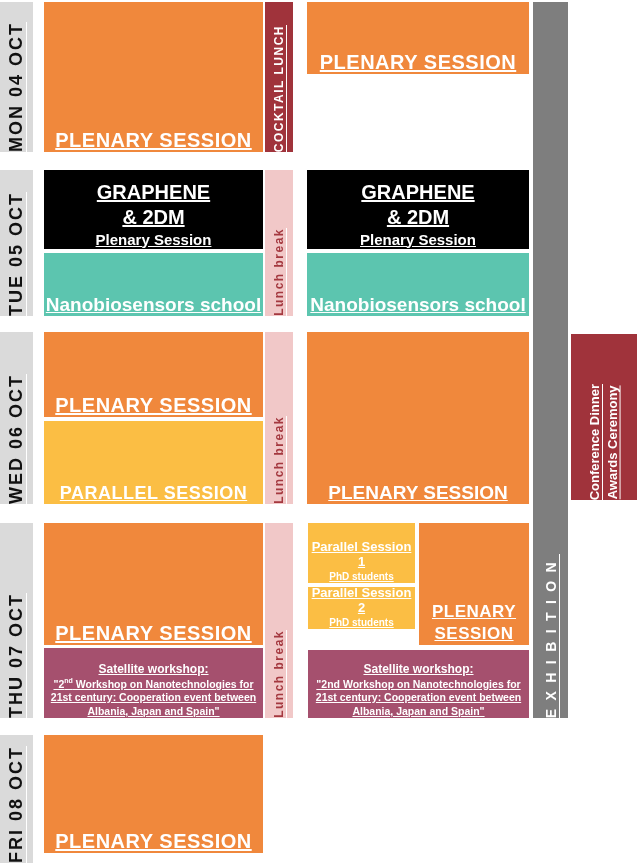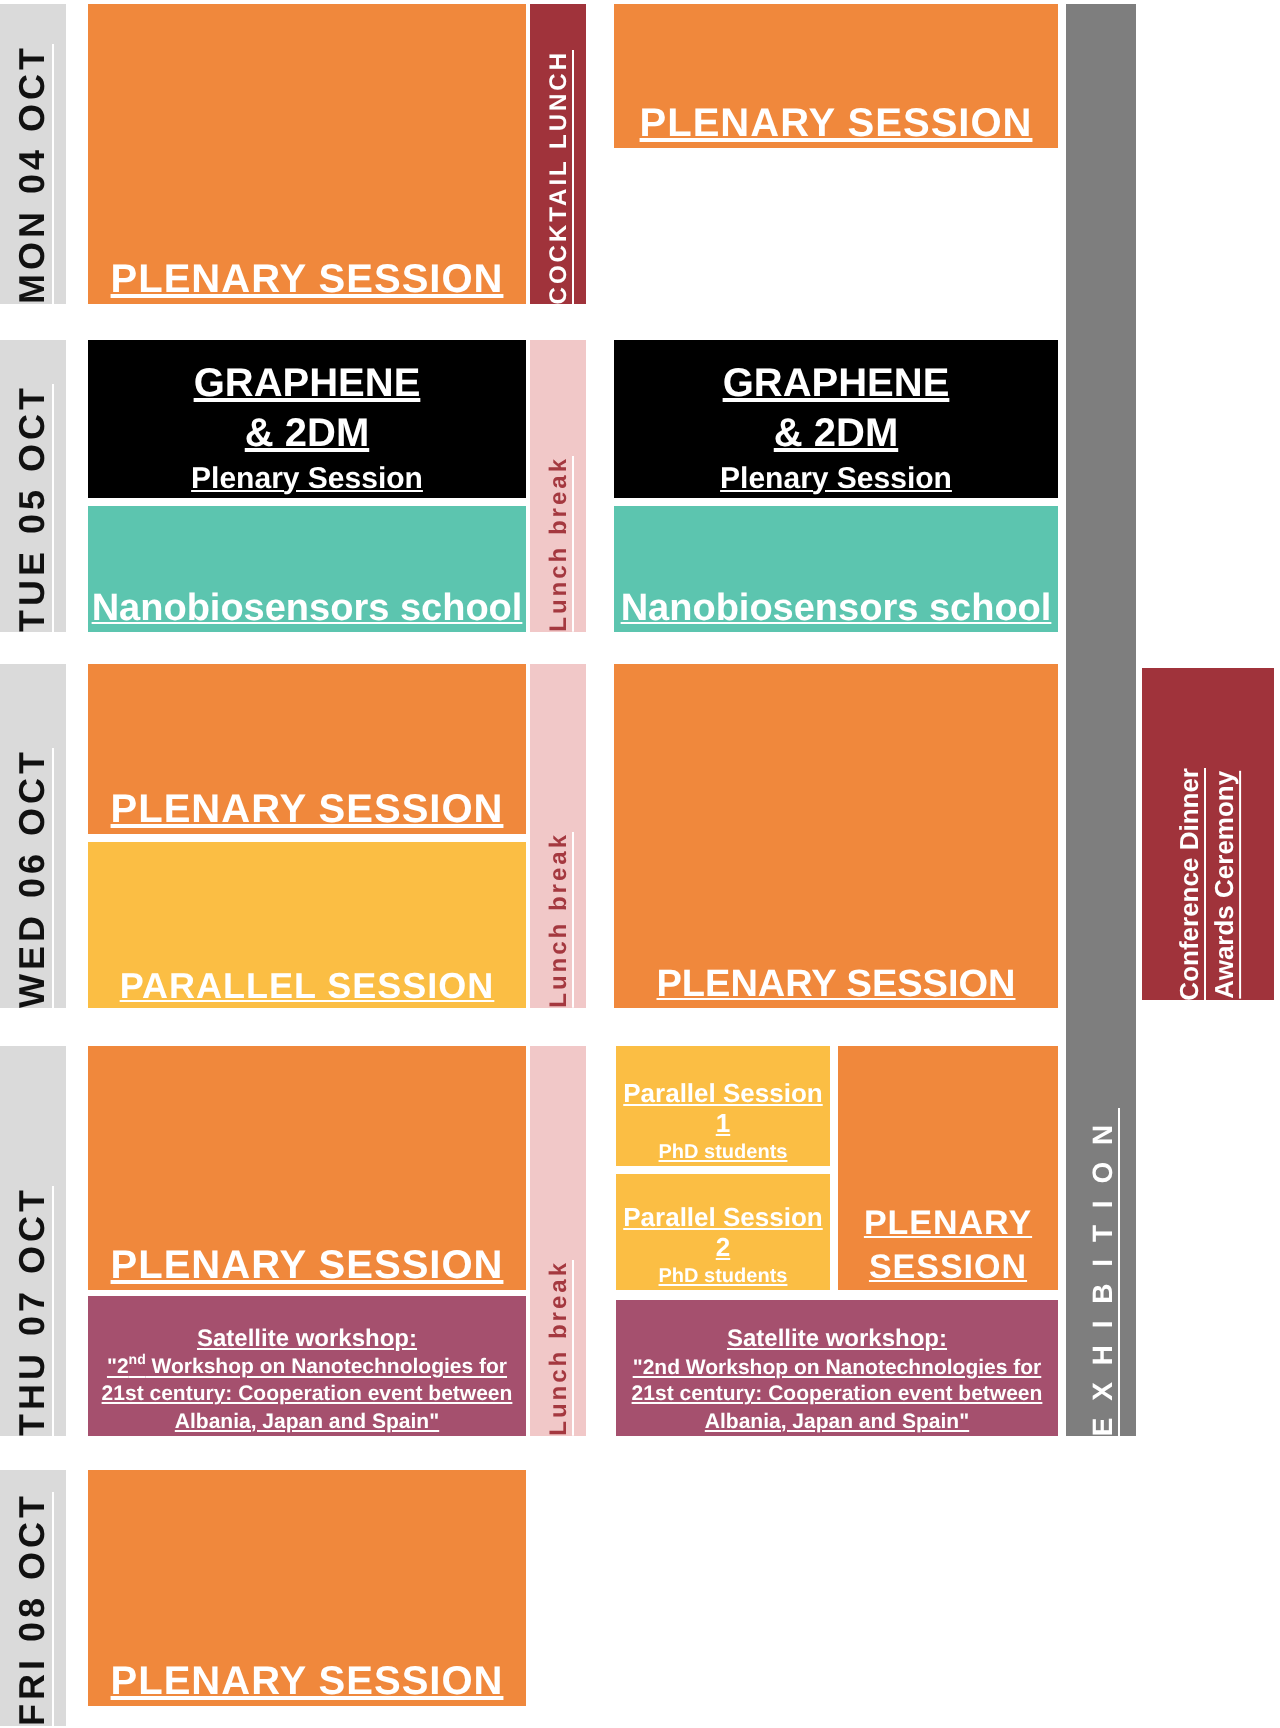--- a/index.html
+++ b/index.html
@@ -107,21 +107,21 @@
     <div class="sat-title">Satellite workshop:</div>
     <div class="sat-body"><span>"2</span><sup>nd</sup><span> Workshop on Nanotechnologies for 21st century: Cooperation event between Albania, Japan and Spain"</span></div>
   </div>
   <div class="block pink" style="left:265px;top:523px;width:28px;height:195px">
     <span class="vtext lunch-text">Lunch break</span>
   </div>
   <div class="block yellow" style="left:308px;top:523px;width:107px;height:60px">
     <div class="p-title">Parallel Session 1</div>
     <div class="p-sub">PhD students</div>
   </div>
-  <div class="block yellow" style="left:308px;top:587px;width:107px;height:58px">
+  <div class="block yellow" style="left:308px;top:587px;width:107px;height:42px">
     <div class="p-title">Parallel Session 2</div>
     <div class="p-sub">PhD students</div>
   </div>
   <div class="block orange t17" style="left:419px;top:523px;width:110px;height:122px">
     <span>PLENARY SESSION</span>
   </div>
   <div class="block rose" style="left:308px;top:650px;width:221px;height:68px">
     <div class="sat-title">Satellite workshop:</div>
     <div class="sat-body">"2nd Workshop on Nanotechnologies for 21st century: Cooperation event between Albania, Japan and Spain"</div>
   </div>

